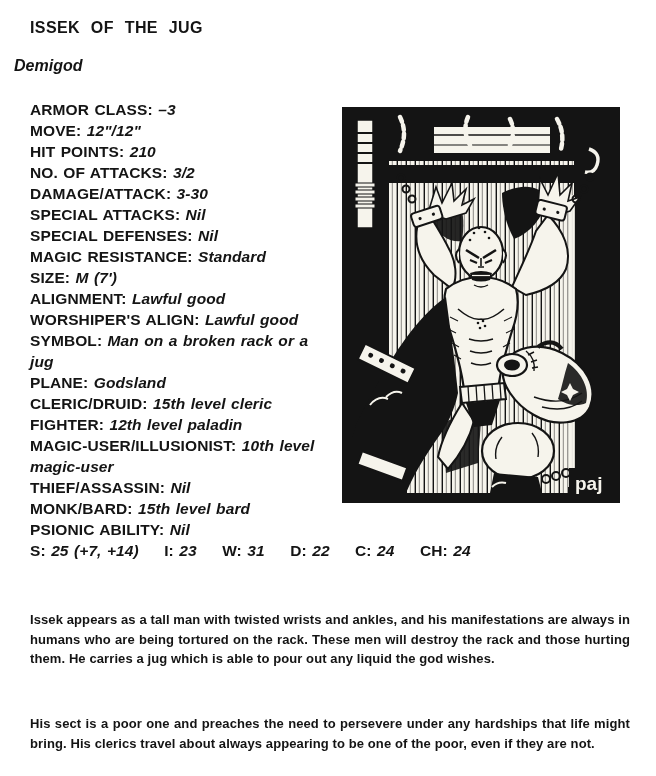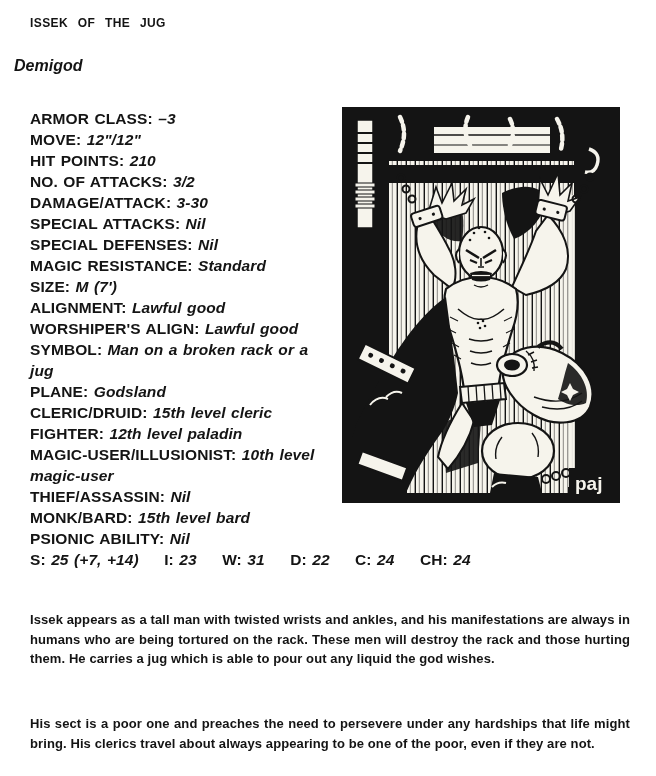--- a/index.html
+++ b/index.html
@@ -9,30 +9,30 @@
     background: #ffffff;
     color: #141414;
     font-family: "Liberation Sans", sans-serif;
     position: relative;
     overflow: hidden;
   }
   .page { position: absolute; inset: 0; }
 
   .title {
     position: absolute; left: 30px; top: 8px;
-    font-size: 12px; font-weight: bold;
+    font-size: 16px; font-weight: bold;
     letter-spacing: 0.4px; word-spacing: 6px;
   }
   .subtitle {
     position: absolute; left: 14px; top: 57px;
     font-size: 16px; font-weight: bold; font-style: italic;
   }
 
   .stats {
-    position: absolute; left: 30px; top: 108px; width: 308px;
+    position: absolute; left: 30px; top: 99px; width: 308px;
     font-size: 15.5px; font-weight: bold; line-height: 21px;
     letter-spacing: 0.1px; word-spacing: 1px;
   }
   .stat-value { font-style: italic; }
   .stat-cont { font-style: italic; }
 
   .abilities { white-space: nowrap; }
   .ability-pair { margin-right: 20px; margin-top: 40px; }
   .ability-pair:last-child { margin-right: 0; }
   .ab-val { font-style: italic; }

